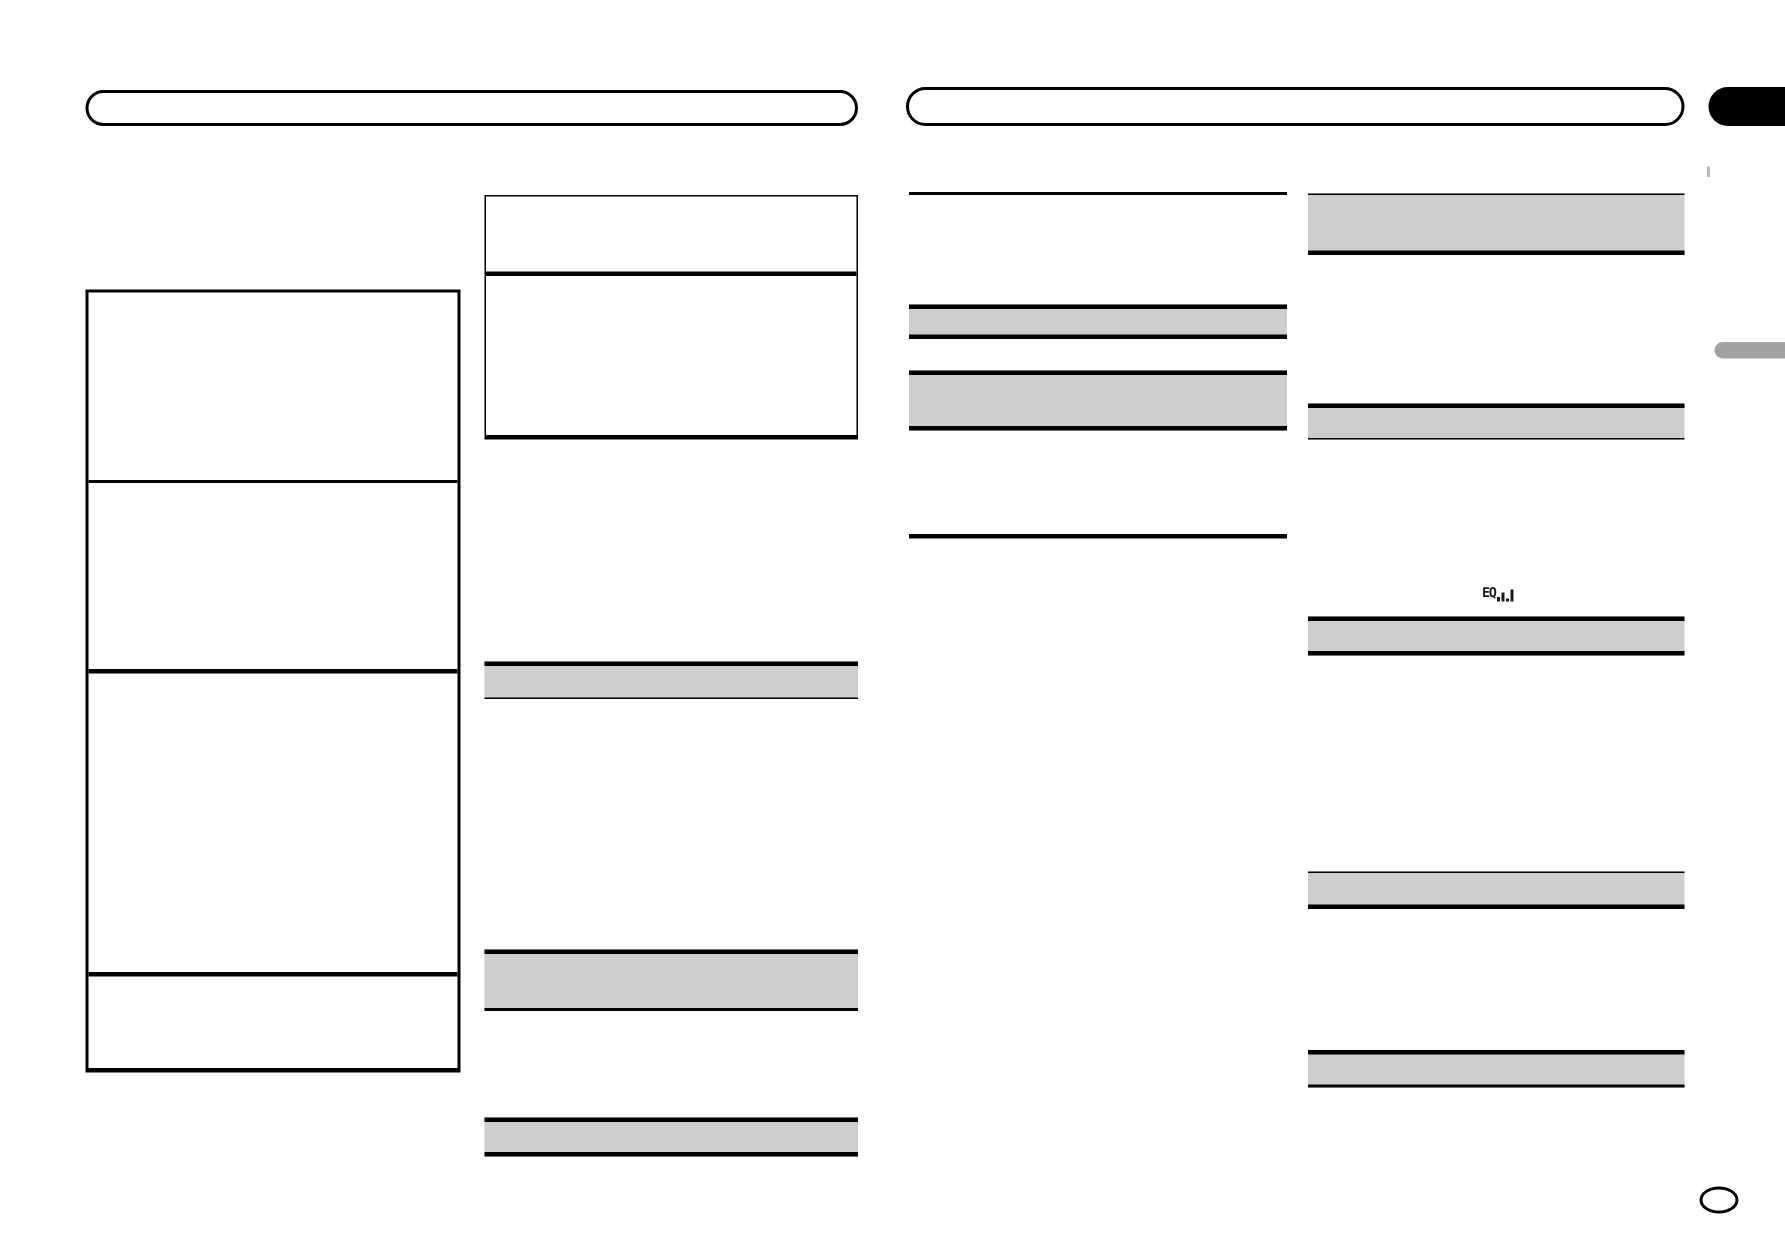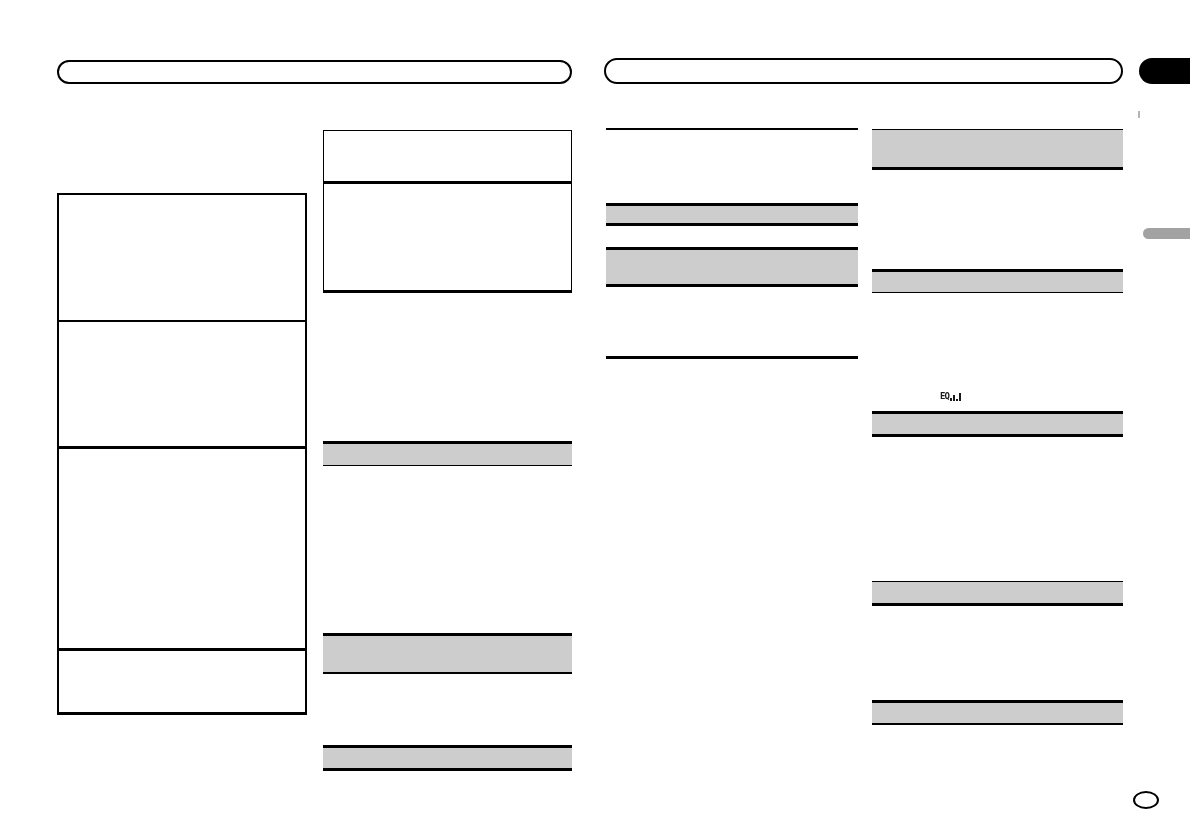--- a/index.html
+++ b/index.html
@@ -95,21 +95,21 @@
   .bar-rl-b { left: 606px; top: 247px; width: 252px; height: 40px; border-bottom-width: 3.5px; }
 
   .bar-rr-a { left: 872px; top: 129px; width: 251px; height: 41px; border-top-width: 1.5px; border-bottom-width: 3.5px; }
   .bar-rr-b { left: 872px; top: 269px; width: 251px; height: 24px; border-bottom-width: 1.5px; }
   .bar-rr-c { left: 872px; top: 411px; width: 251px; height: 26px; border-bottom-width: 3px; }
   .bar-rr-d { left: 872px; top: 581px; width: 251px; height: 25px; border-top-width: 1.5px; border-bottom-width: 3.5px; }
   .bar-rr-e { left: 872px; top: 700px; width: 251px; height: 25px; border-bottom-width: 2px; }
 
   
   .eq-indicator {
-    left: 908px; top: 389px; height: 12px;
+    left: 956px; top: 389px; height: 12px;
     display: flex; align-items: flex-end; gap: 1px;
     color: #1a1a1a;
     padding-left: 32px;
   }
   .eq-indicator .eq-label {
     font-family: "DejaVu Sans Mono", monospace;
     font-size: 9px; font-weight: bold; line-height: 10px;
     letter-spacing: -1px;
   }
   .eq-indicator .eq-bar {

